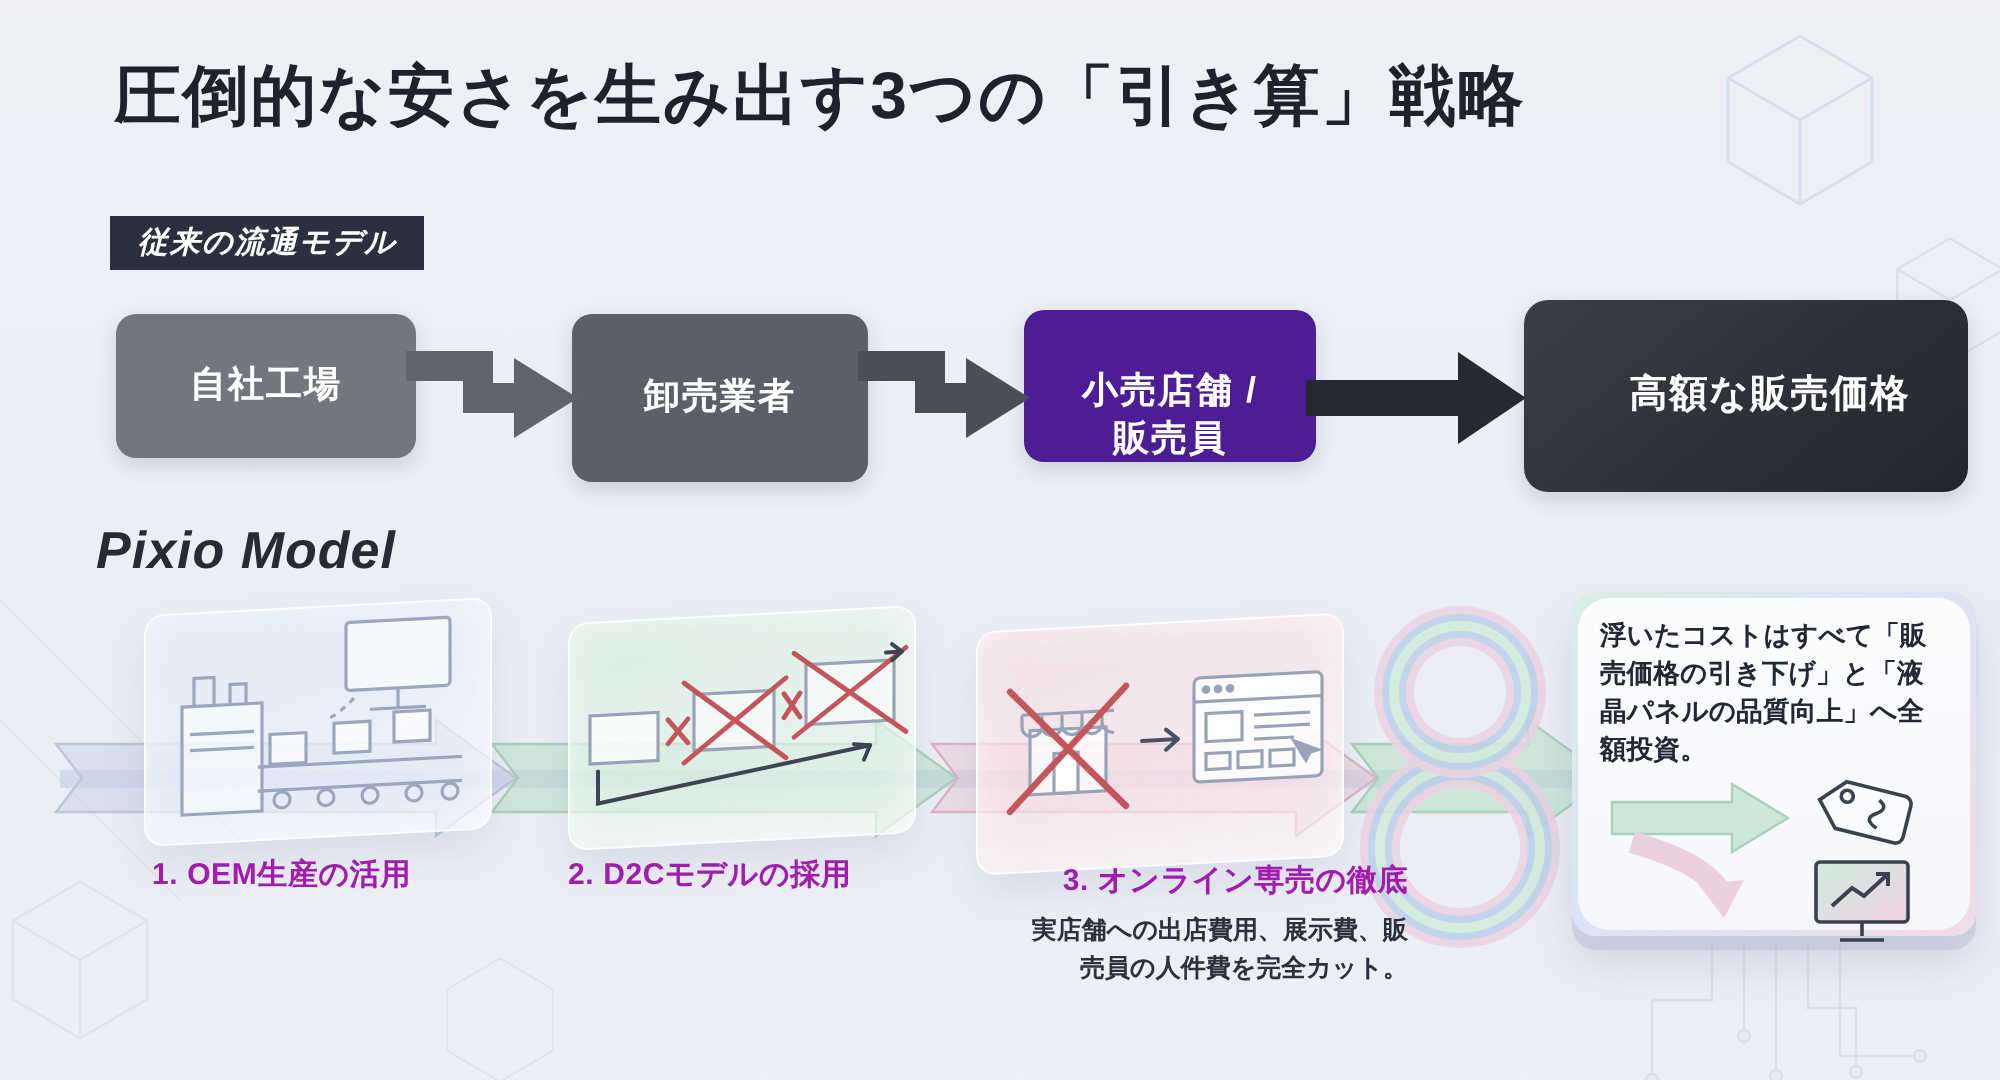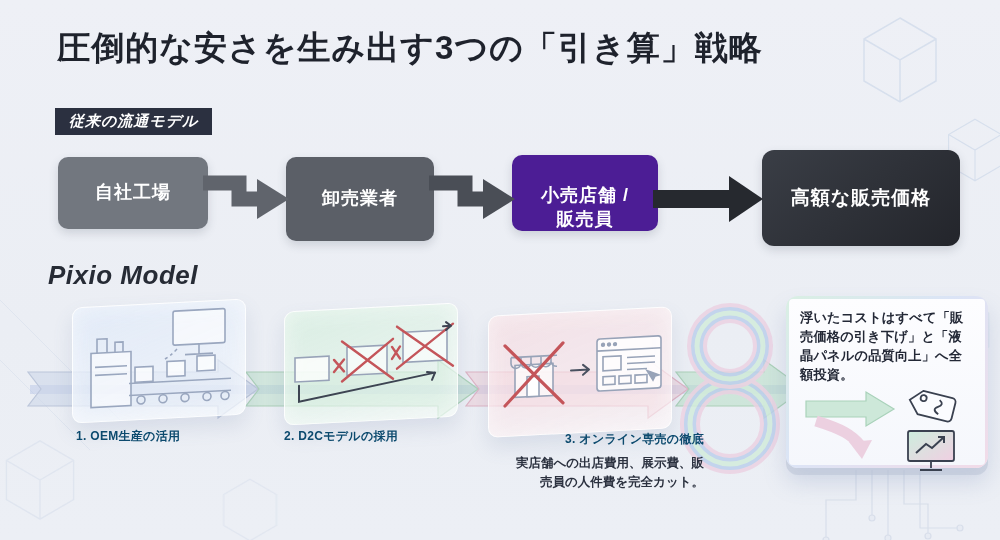--- a/index.html
+++ b/index.html
@@ -25,54 +25,54 @@
   }
   .flow-box{
     position:absolute;border-radius:10px;display:flex;align-items:center;justify-content:center;
     color:#fff;font-weight:700;font-size:18px;letter-spacing:1px;text-align:center;
     box-shadow:0 4px 10px rgba(60,70,90,.18);
   }
   .flow-box span{white-space:pre-line;line-height:1.3;}
   .b1{left:58px;top:157px;width:150px;height:72px;background:#72777f;}
   .b2{left:286px;top:157px;width:148px;height:84px;background:#5b5f67;}
   .b3{left:512px;top:155px;width:146px;height:76px;background:#4c1d95;align-items:flex-end;}
-  .b4{left:762px;top:150px;width:198px;height:96px;background:linear-gradient(140deg,#3a3e46,#23252b);border-radius:12px;font-size:19px;}
+  .b4{left:762px;top:150px;width:198px;height:96px;background:linear-gradient(140deg,#3a3e46,#23252b);border-radius:12px;font-size:19px;padding-left:24px;}
 
   
   .pixio-label{
     position:absolute;left:48px;top:260px;font-size:26px;font-weight:800;font-style:italic;
     color:#262b35;letter-spacing:.5px;
   }
   .card{
     position:absolute;border-radius:10px;border:1px solid rgba(255,255,255,.85);
     box-shadow:0 10px 20px rgba(95,115,155,.14), inset 0 0 22px rgba(255,255,255,.55);
     transform:skewY(-3deg);
   }
   .c1{left:72px;top:303px;width:172px;height:114px;background:linear-gradient(160deg,rgba(223,233,248,.78),rgba(242,247,253,.6));}
   .c2{left:284px;top:307px;width:172px;height:112px;background:linear-gradient(160deg,rgba(210,238,219,.68),rgba(240,250,243,.55));}
   .c3{left:488px;top:311px;width:182px;height:120px;background:linear-gradient(160deg,rgba(247,216,221,.62),rgba(252,241,243,.55));}
   .card svg{width:100%;height:100%;}
 
   .step-text{position:absolute;}
-  .step-text h3{margin:0 0 6px 0;font-size:12px;font-weight:700;color:#0c4a6e;letter-spacing:.3px;}
+  .step-text h3{margin:0 0 6px 0;font-size:15px;font-weight:700;color:#a21caf;letter-spacing:.3px;}
   .step-text p{margin:0;font-size:12.5px;line-height:1.55;color:#2b313f;font-weight:600;}
   .t1{left:76px;top:428px;width:176px;}
   .t2{left:284px;top:428px;width:182px;}
   .t3{left:504px;top:431px;width:200px;text-align:right;}
 
   
   .outcome{
     position:absolute;left:786px;top:296px;width:202px;height:172px;
     background:linear-gradient(135deg,#d9efe3,#dbe4f6 45%,#f2dbe8);
     border-radius:12px;padding:3px;box-sizing:border-box;
     box-shadow:0 7px 0 rgba(186,195,214,.55), 0 14px 22px rgba(120,140,185,.25);
   }
   .outcome-inner{
     width:100%;height:100%;background:linear-gradient(180deg,#fdfdff,#f5f7fc);
-    border-radius:4px;box-sizing:border-box;padding:9px 10px 4px 11px;
+    border-radius:16px;box-sizing:border-box;padding:9px 10px 4px 11px;
   }
   .outcome-inner p{
     margin:0;font-size:13.2px;font-weight:700;line-height:1.45;color:#232836;letter-spacing:.2px;
   }
 </style>
 </head>
 <body>
 
 <svg class="abs" style="left:0;top:0" width="1000" height="540" viewBox="0 0 1000 540">
   <g stroke="#cfdaea" fill="none" stroke-width="1" opacity=".75">

